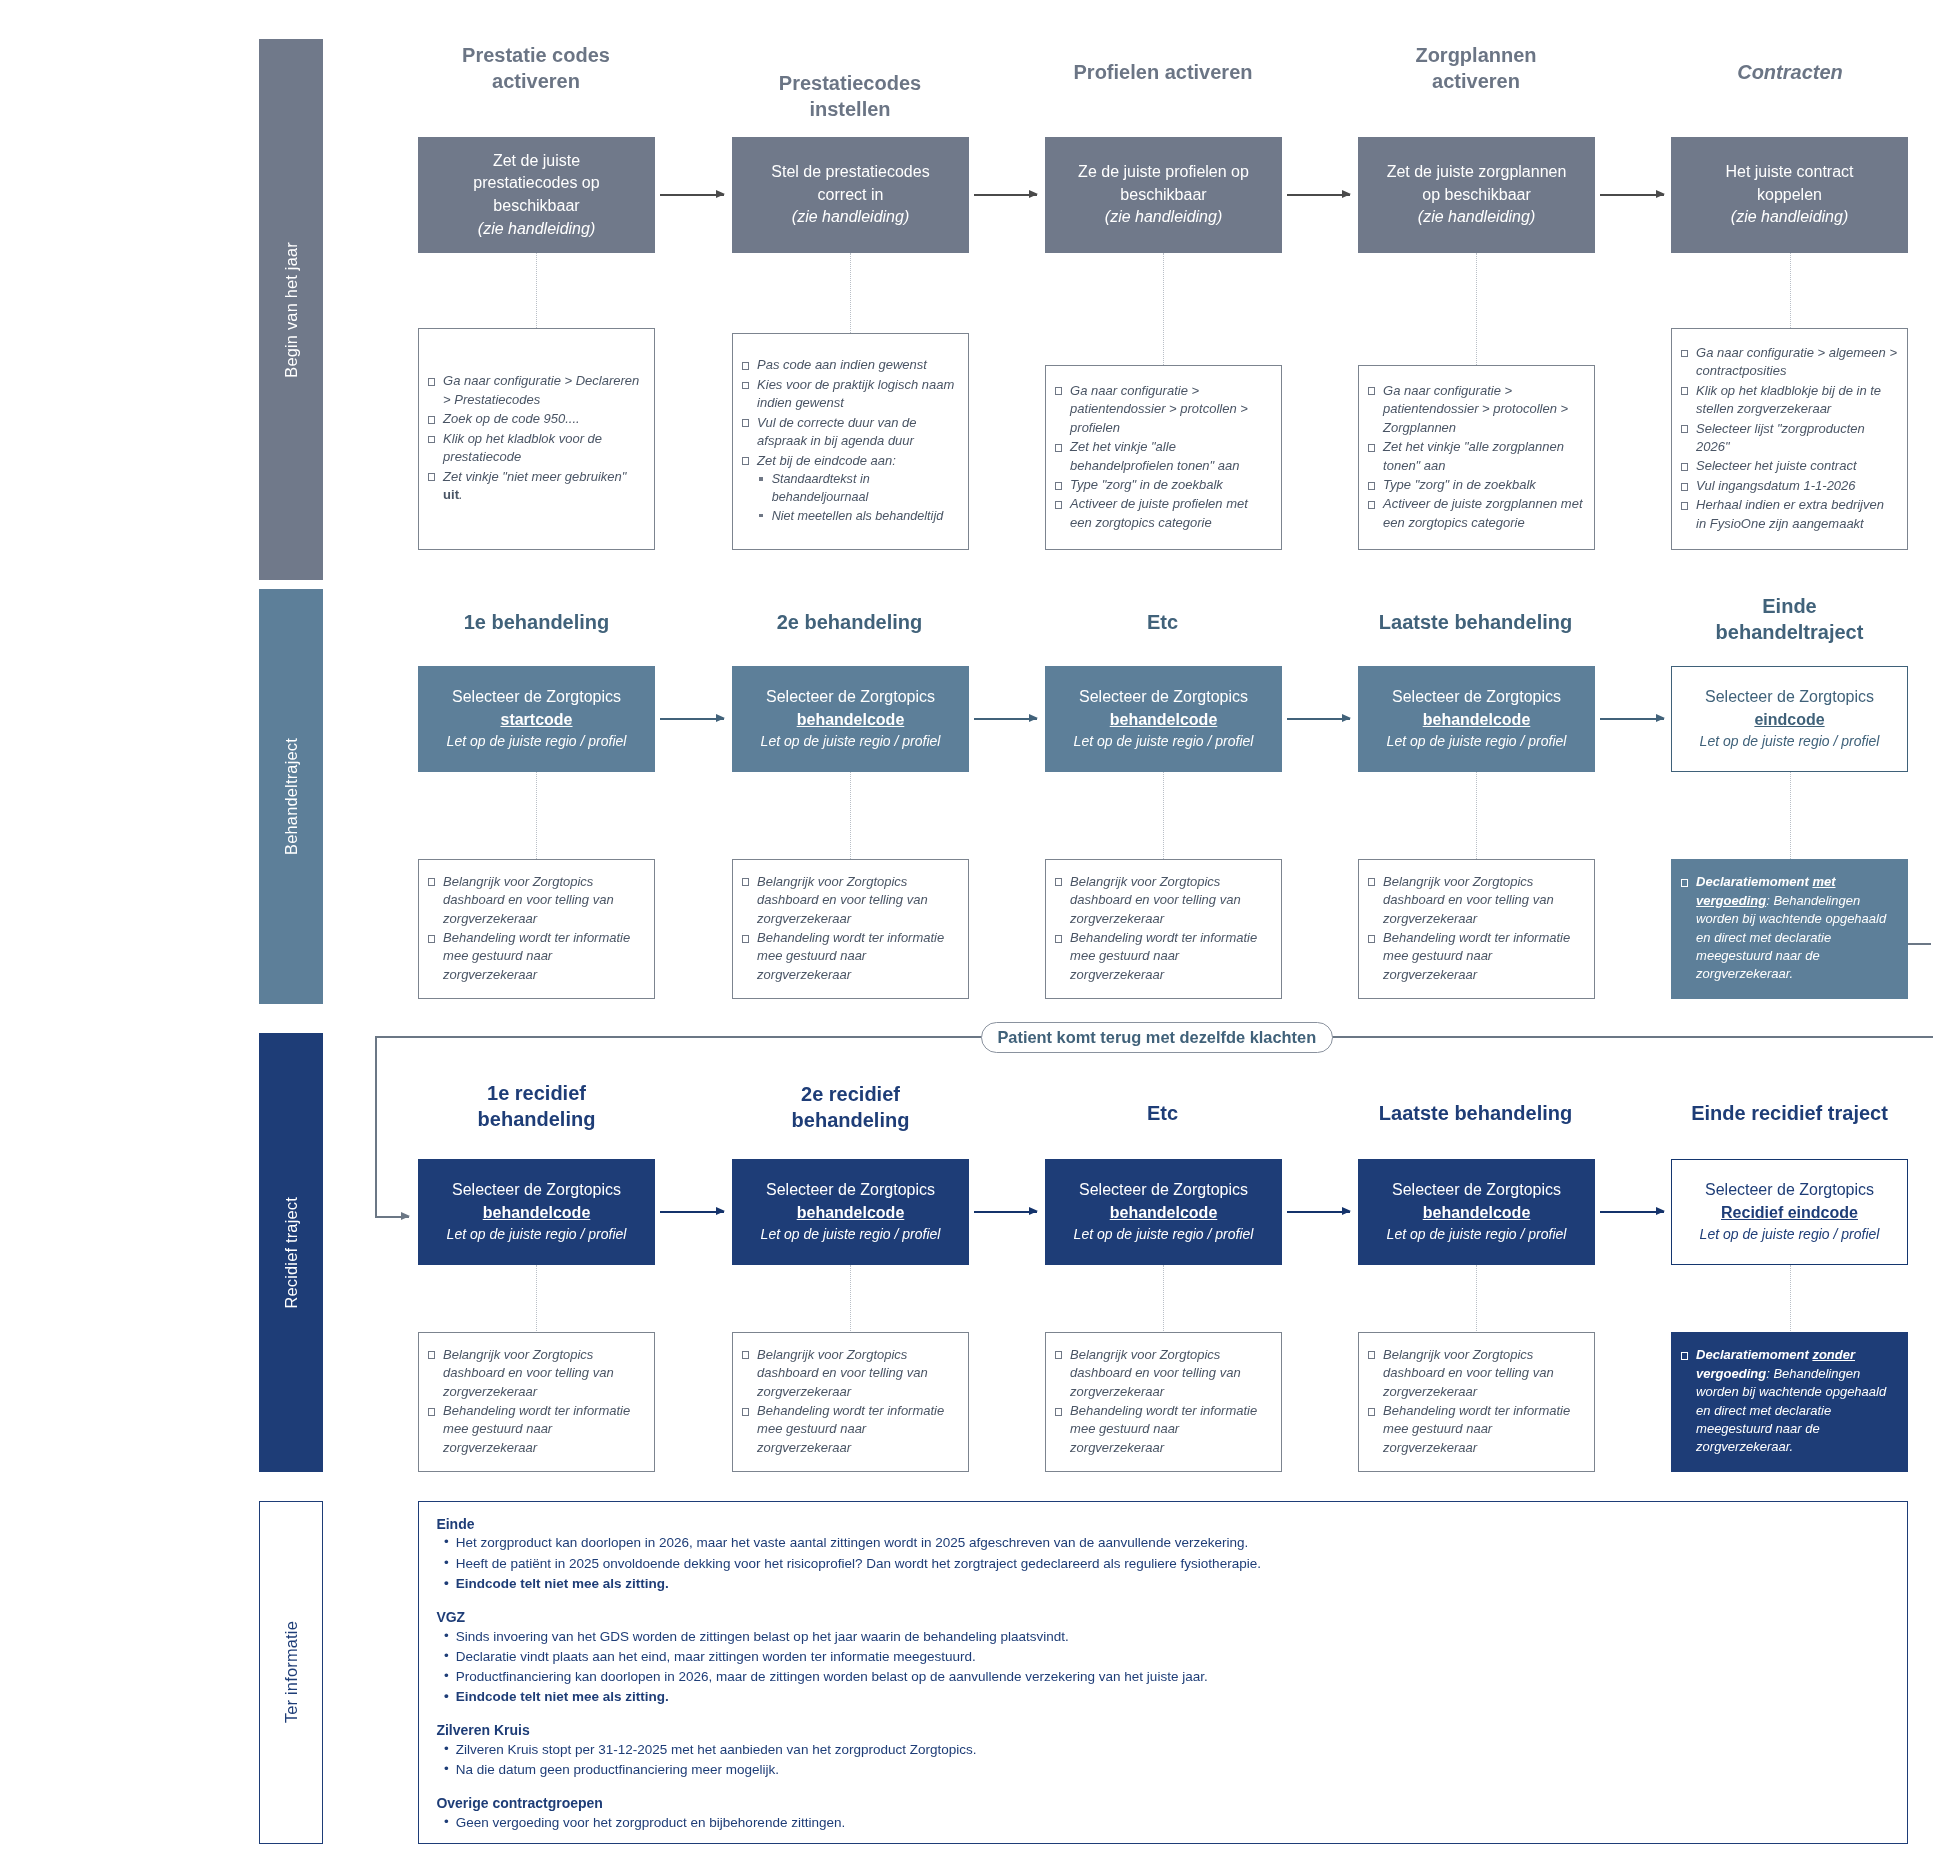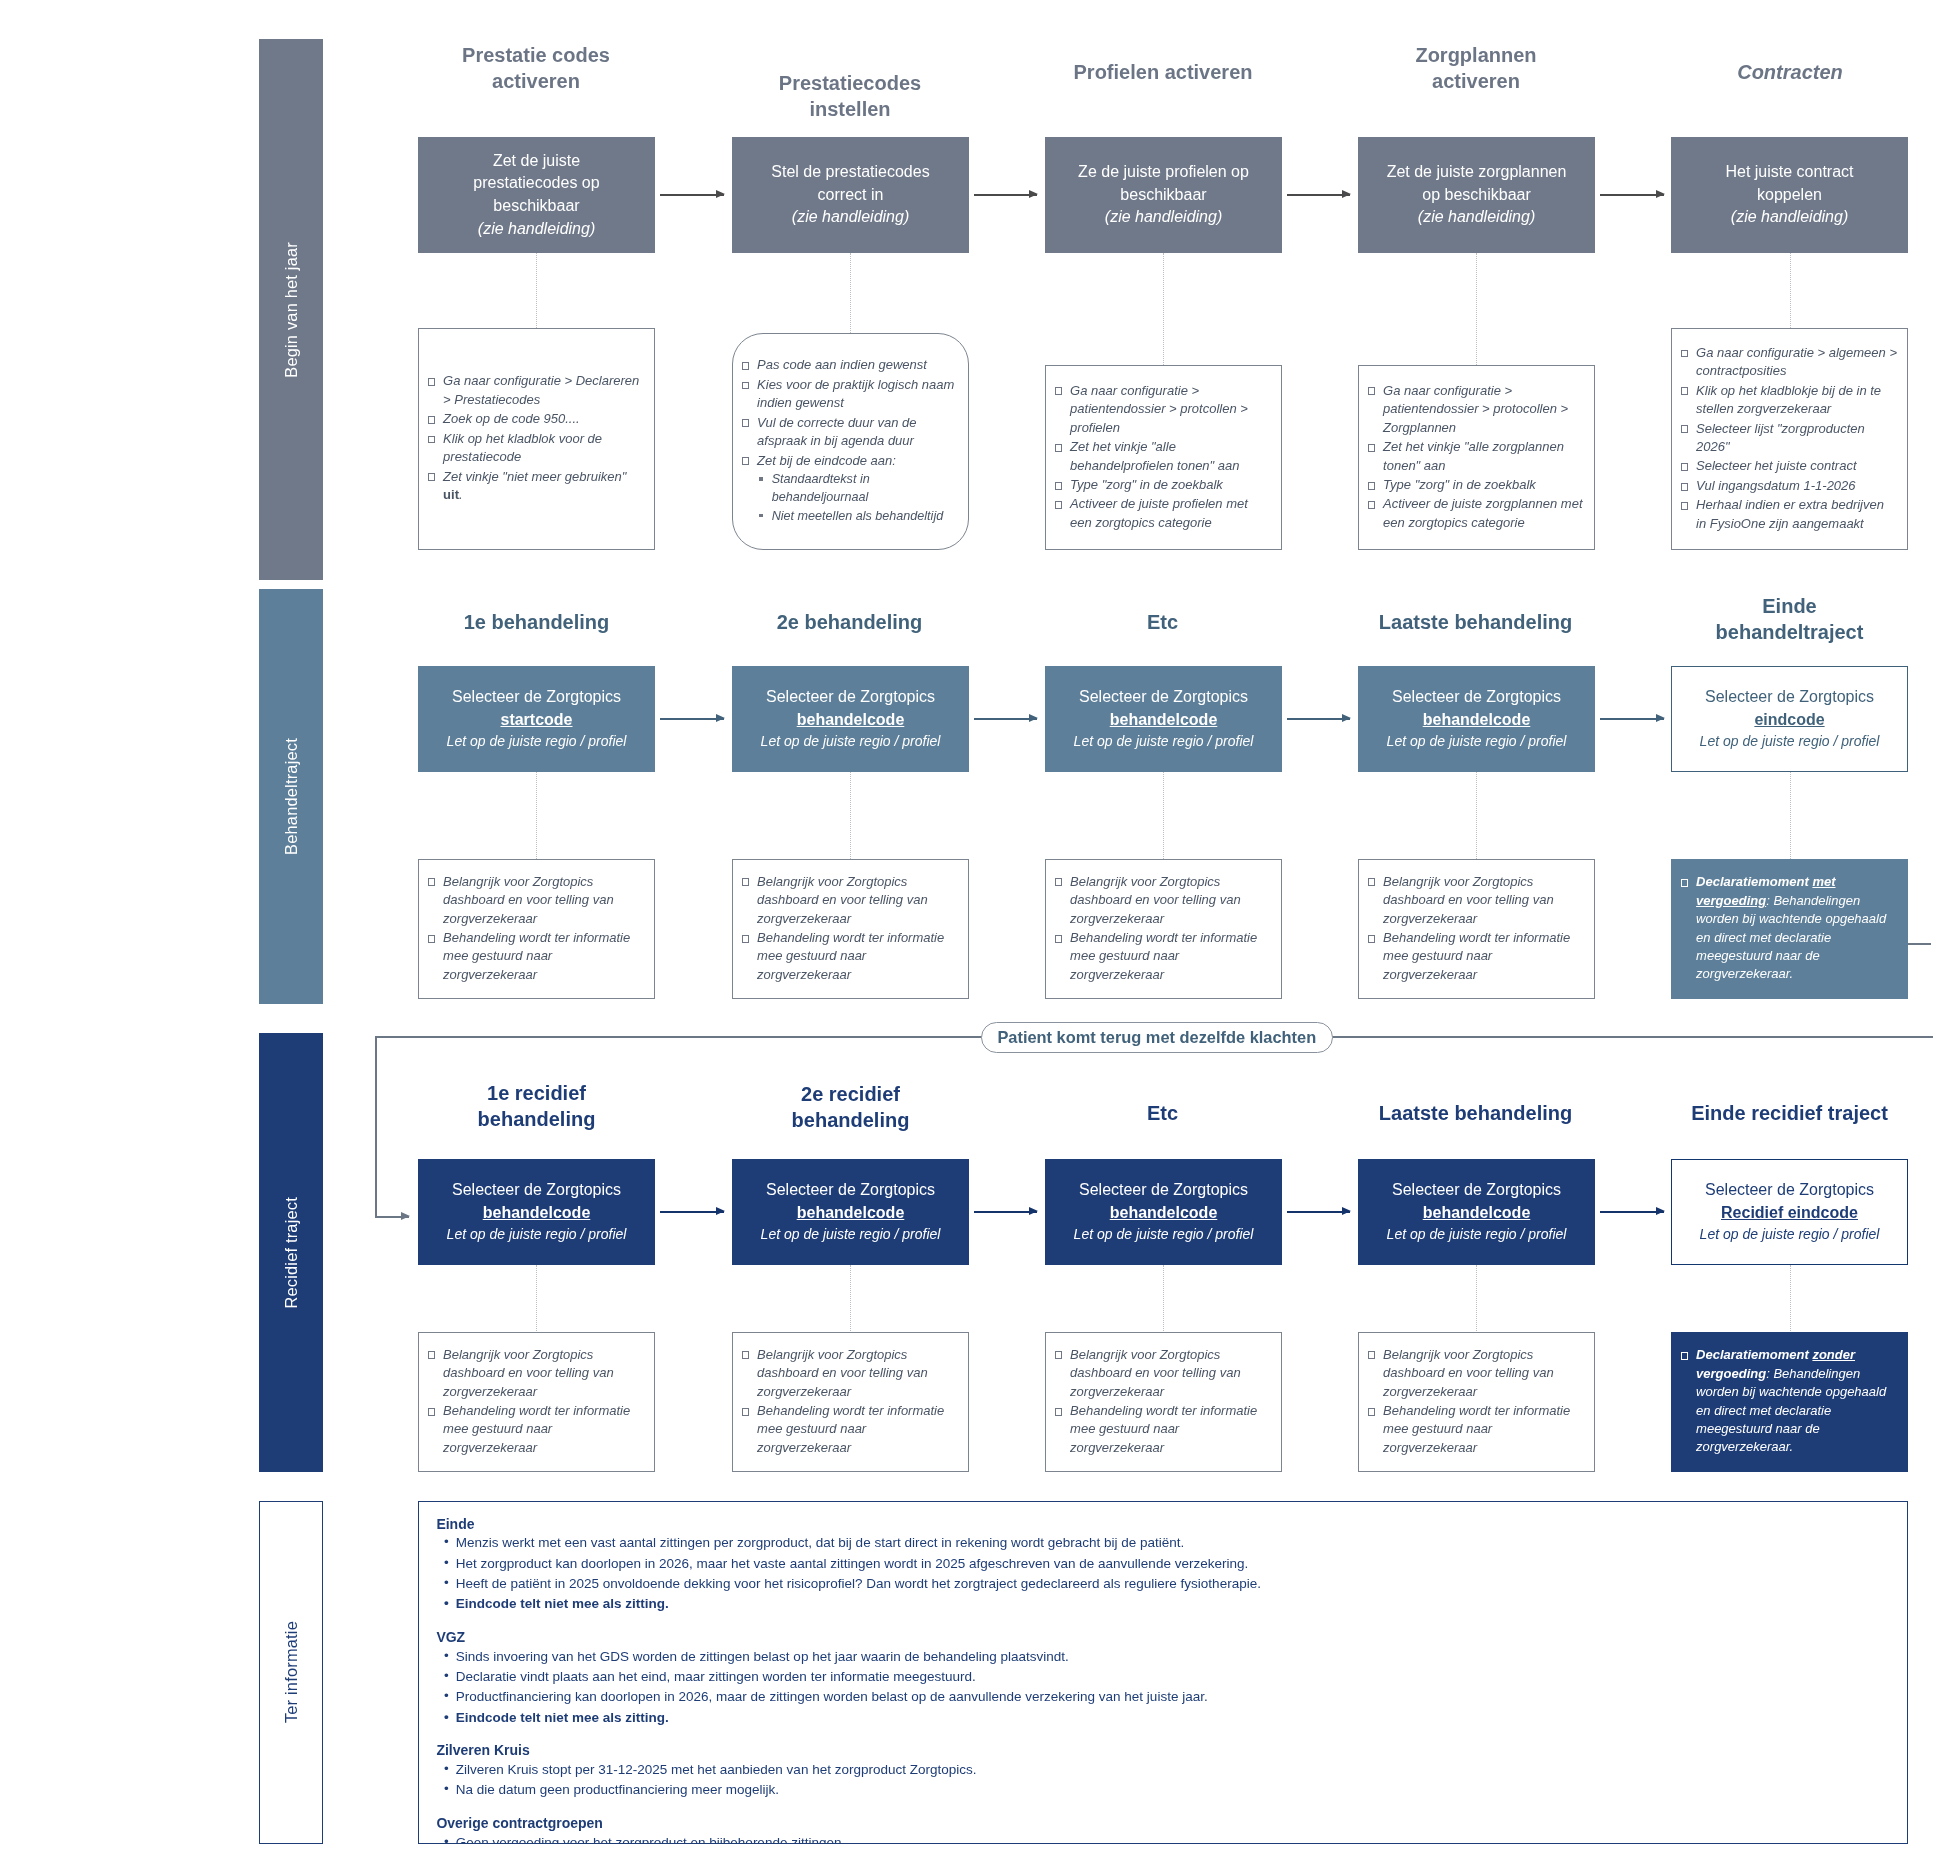--- a/index.html
+++ b/index.html
@@ -245,21 +245,21 @@
     <div class="vdot" style="left: 536px; top: 253px; height: 75px;"></div>
     <div class="note" style="left: 418px; top: 328px; width: 237px; height: 222px;">
       <ul>
         <li>Ga naar configuratie &gt; Declareren &gt; Prestatiecodes</li>
         <li>Zoek op de code 950....</li>
         <li>Klik op het kladblok voor de prestatiecode</li>
         <li>Zet vinkje "niet meer gebruiken" <b>uit</b>.</li>
       </ul>
     </div>
     <div class="vdot" style="left: 850px; top: 253px; height: 80px;"></div>
-    <div class="note" style="left: 732px; top: 333px; width: 237px; height: 217px; border-radius: 31px;">
+    <div class="note" style="left: 732px; top: 333px; width: 237px; height: 217px;">
       <ul>
         <li>Pas code aan indien gewenst</li>
         <li>Kies voor de praktijk logisch naam indien gewenst</li>
         <li>Vul de correcte duur van de afspraak in bij agenda duur</li>
         <li>Zet bij de eindcode aan:</li>
         <li class="sub">Standaardtekst in behandeljournaal</li>
         <li class="sub">Niet meetellen als behandeltijd</li>
       </ul>
     </div>
     <div class="vdot" style="left: 1163px; top: 253px; height: 112px;"></div>
@@ -447,21 +447,20 @@
     </div>
     <div class="vdot" style="left: 1790px; top: 1265px; height: 68px;"></div>
     <div class="note filled-dark" style="left: 1671px; top: 1332px; width: 237px; height: 140px;">
       <ul>
         <li><span class="bi">Declaratiemoment <u>zonder</u> vergoeding</span>: Behandelingen worden bij wachtende opgehaald en direct met declaratie meegestuurd naar de zorgverzekeraar.</li>
       </ul>
     </div>
     <div class="infopanel" style="left: 418px; top: 1501px; width: 1490px; height: 343px;">
       <h4>Einde</h4>
       <ul>
-        <li>Menzis werkt met een vast aantal zittingen per zorgproduct, dat bij de start direct in rekening wordt gebracht bij de patiënt.</li>
         <li>Het zorgproduct kan doorlopen in 2026, maar het vaste aantal zittingen wordt in 2025 afgeschreven van de aanvullende verzekering.</li>
         <li>Heeft de patiënt in 2025 onvoldoende dekking voor het risicoprofiel? Dan wordt het zorgtraject gedeclareerd als reguliere fysiotherapie.</li>
         <li class="strong">Eindcode telt niet mee als zitting.</li>
       </ul>
       <h4 class="gap">VGZ</h4>
       <ul>
         <li>Sinds invoering van het GDS worden de zittingen belast op het jaar waarin de behandeling plaatsvindt.</li>
         <li>Declaratie vindt plaats aan het eind, maar zittingen worden ter informatie meegestuurd.</li>
         <li>Productfinanciering kan doorlopen in 2026, maar de zittingen worden belast op de aanvullende verzekering van het juiste jaar.</li>
         <li class="strong">Eindcode telt niet mee als zitting.</li>

